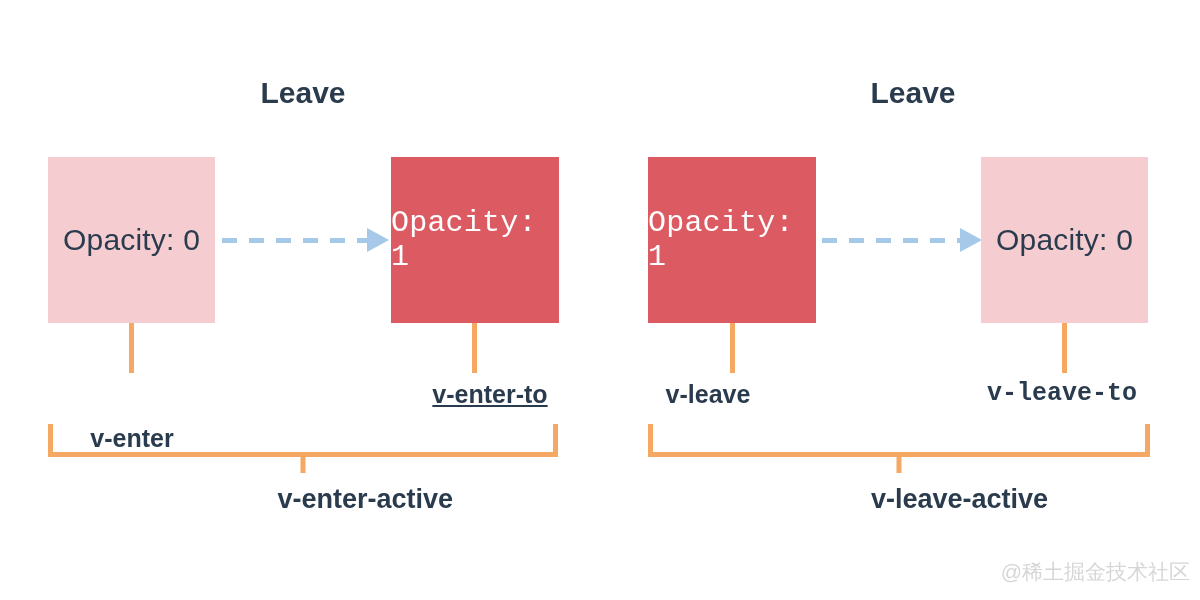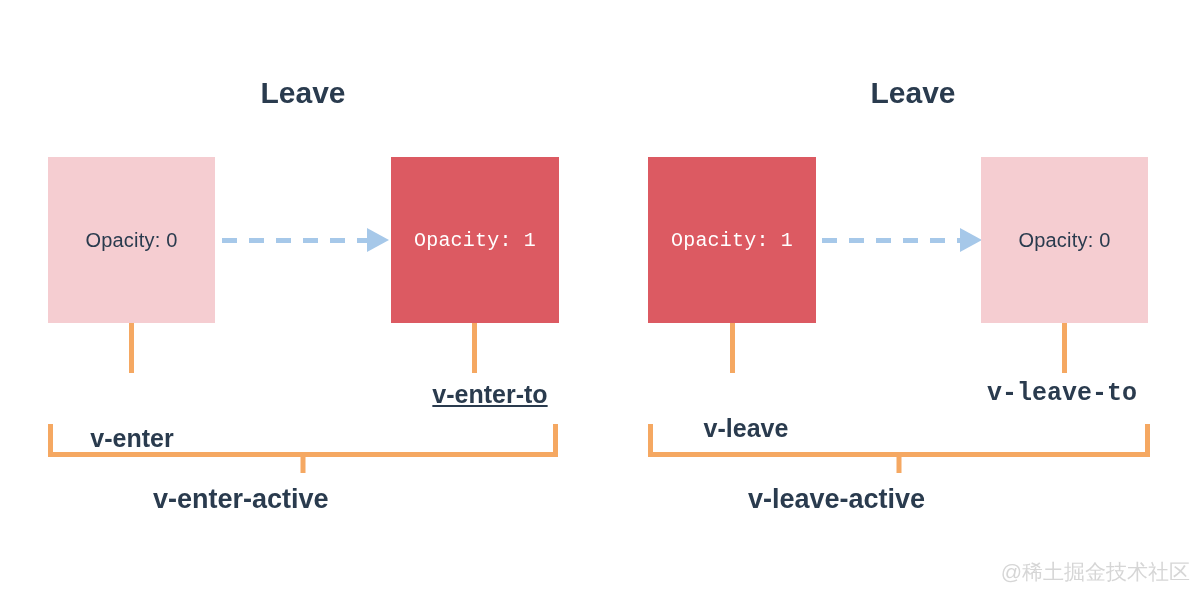--- a/index.html
+++ b/index.html
@@ -31,21 +31,21 @@
     top: 157px;
     width: 167px;
     height: 166px;
     display: flex;
     align-items: center;
     justify-content: center;
   }
   .state-box.faded { background: var(--box-faded, #f5cdd1); }
   .state-box.solid { background: var(--box-solid, #dc5a62); font-family: Liberation Mono, monospace; }
   .box-label {
-    font-size: 20px;
+    font-size: 30px;
     font-weight: 500;
     letter-spacing: 0.2px;
   }
   .state-box.faded .box-label { color: var(--text-dark, #2a3b4e); }
   .state-box.solid .box-label { color: #ffffff; }
   .arrow {
     position: absolute;
     top: 228px;
     height: 24px;
   }
@@ -105,21 +105,21 @@
     background: var(--connector, #f5a862);
   }
   .active-label {
     position: absolute;
     top: 482px;
     height: 34px;
     font-size: 27px;
     line-height: 34px;
     font-weight: bold;
     color: var(--text-dark, #2a3b4e);
-    text-align: left;
+    text-align: right;
   }
   .watermark {
     position: absolute;
     top: 560px;
     right: 10px;
     font-size: 21px;
     line-height: 24px;
     color: var(--watermark, #cccccc);
     opacity: 0.8;
   }
@@ -170,21 +170,21 @@
       <div class="arrow-head"></div>
     </div>
 
     <div class="state-box faded" style="left:981px;">
       <span class="box-label">Opacity: 0</span>
     </div>
 
     <div class="connector" style="left:730px;"></div>
     <div class="connector" style="left:1062px;"></div>
 
-    <div class="class-label" style="left:646px; width:200px;margin-top:34px;">v-leave</div>
+    <div class="class-label" style="left:608px; width:200px;">v-leave</div>
     <div class="class-label" style="left:962px; width:200px;font-family:Liberation Mono, monospace;">v-leave-to</div>
 
     <div class="bracket" style="left:648px; width:502px;">
       <div class="bracket-stem"></div>
     </div>
 
     <div class="active-label" style="left:748px; width:300px;">v-leave-active</div>
   </div>
 
   <div class="watermark">@稀土掘金技术社区</div>

